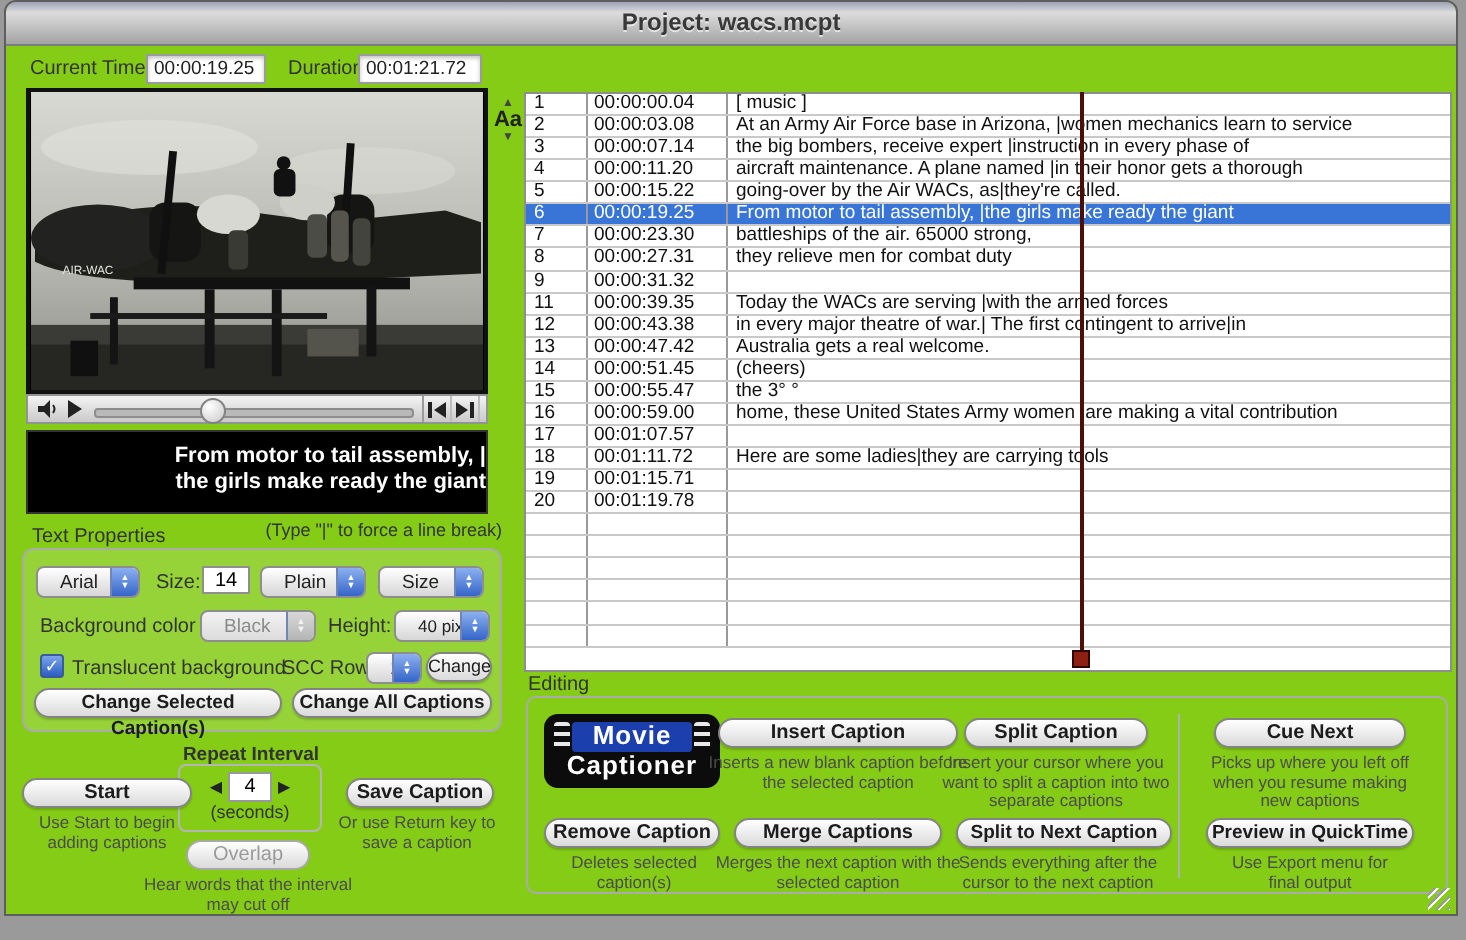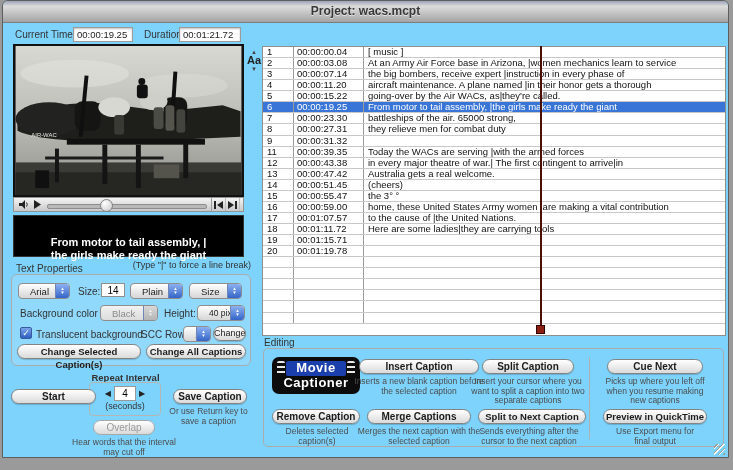--- a/index.html
+++ b/index.html
@@ -1,18 +1,18 @@
 <!DOCTYPE html>
 <html><head>
 <meta charset="utf-8">
 <style>
   html,body{margin:0;padding:0;}
   body{width:733px;height:470px;background:#9a9a9a;position:relative;
        font-family:"Liberation Sans",sans-serif;overflow:hidden;}
-  .win{position:absolute;left:2px;top:0;width:727px;height:458px;background:#7dd3fc;
+  .win{position:absolute;left:2px;top:0;width:727px;height:458px;background:#84cc16;
        border:1px solid #5e5e5e;border-radius:6px 6px 0 0;overflow:hidden;box-sizing:border-box;}
   
   .titlebar{position:absolute;left:0;top:0;width:100%;height:21px;
     background:linear-gradient(#9ea2b8 0%,#dcdcdc 25%,#c2c2c2 60%,#a3a3a3 100%);
     border-bottom:1px solid #7d7d7d;text-align:center;}
   .title{font-size:12px;font-weight:bold;color:#383838;line-height:21px;text-shadow:0 1px 0 rgba(255,255,255,.6);}
   
   .lab{position:absolute;font-size:10px;color:#333;}
   .field{position:absolute;height:13px;background:#fff;border:1px solid #9b9b9b;
     box-shadow:inset 0 1px 2px rgba(0,0,0,.25);font-size:9.5px;line-height:13px;padding:0 3px;color:#222;}
@@ -25,21 +25,21 @@
   .vbtn{display:flex;align-items:center;justify-content:center;width:13px;height:100%;}
   .slider{flex:1;position:relative;height:100%;margin:0 4px;}
   .track{position:absolute;left:0;right:0;top:6px;height:3px;background:#b9b9b9;
     border:1px solid #8d8d8d;border-radius:2px;}
   .thumb{position:absolute;left:33%;top:1px;width:11px;height:11px;border-radius:50%;
     background:radial-gradient(circle at 35% 30%,#ffffff,#c7c7c7);border:1px solid #828282;}
   .stepgrp{display:flex;height:100%;border-left:1px solid #9b9b9b;}
   .stepgrp .vbtn{border-right:1px solid #bdbdbd;}
   
   .capbox{position:absolute;left:10px;top:214px;width:231px;height:42px;background:#000;
-    box-sizing:border-box;border:1px solid #333;text-align:center;padding-top:20px;}
+    box-sizing:border-box;border:1px solid #333;text-align:right;padding-top:6px;}
   .capline{font-size:11px;font-weight:bold;color:#fff;line-height:13px;}
   
   .aa{position:absolute;left:243px;top:48px;width:16px;text-align:center;}
   .aa .arr{font-size:6px;color:#444;line-height:6px;display:block;cursor:pointer;}
   .aa .aalbl{font-size:11px;font-weight:bold;color:#222;line-height:11px;display:block;}
   
   .ctable{position:absolute;left:259px;top:45px;width:464px;height:290px;background:#fff;
     border:1px solid #8e8e8e;box-sizing:border-box;overflow:hidden;}
   .trow{display:flex;height:11.07px;box-sizing:border-box;border-bottom:1px solid #c9c9c9;
     font-size:9.5px;line-height:10px;color:#111;}
@@ -272,21 +272,20 @@
           <div class="c cx">the 3° °</div>
         </div>
         <div class="trow">
           <div class="c cn">16</div>
           <div class="c ct">00:00:59.00</div>
           <div class="c cx">home, these United States Army women |are making a vital contribution</div>
         </div>
         <div class="trow">
           <div class="c cn">17</div>
           <div class="c ct">00:01:07.57</div>
-          <div class="c cx">to the cause of |the United Nations.</div>
         </div>
         <div class="trow">
           <div class="c cn">18</div>
           <div class="c ct">00:01:11.72</div>
           <div class="c cx">Here are some ladies|they are carrying tools</div>
         </div>
         <div class="trow">
           <div class="c cn">19</div>
           <div class="c ct">00:01:15.71</div>
           <div class="c cx"></div>
@@ -392,20 +391,21 @@
   <span class="seclab" style="left:85px;top:371px;width:75px;text-align:center;font-weight:bold;font-size:9.5px;">Repeat Interval</span>
   <div class="stepperbox">
     <div class="steprow">
       <span class="steparr">◀</span>
       <span class="stepval">4</span>
       <span class="steparr">▶</span>
     </div>
     <div class="secnote">(seconds)</div>
   </div>
   <span class="mbtn" style="left:8px;top:388px;width:85px;">Start</span>
+  <span class="desc" style="left:3px;top:406px;width:95px;">Use Start to begin adding captions</span>
   <span class="mbtn" style="left:170px;top:388px;width:74px;">Save Caption</span>
   <span class="desc" style="left:158px;top:406px;width:95px;">Or use Return key to save a caption</span>
   <span class="mbtn dis" style="left:90px;top:419px;width:62px;">Overlap</span>
   <span class="desc" style="left:66px;top:437px;width:110px;">Hear words that the interval may cut off</span>
 
   <span class="seclab" style="left:261px;top:336px;">Editing</span>
   <div class="edbox">
     <div class="logo">
       <span class="blue"></span>
       <span class="reel left"></span>

